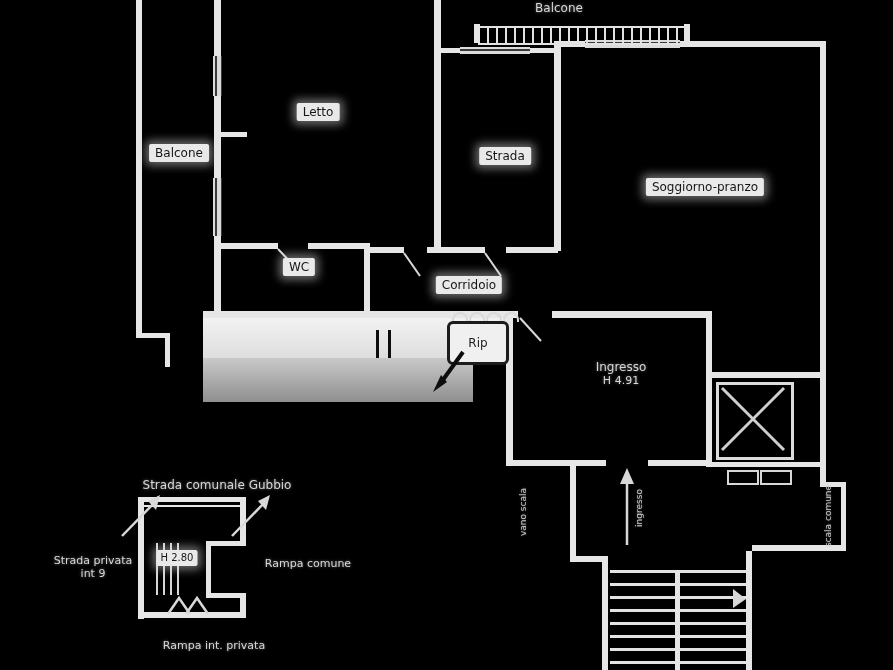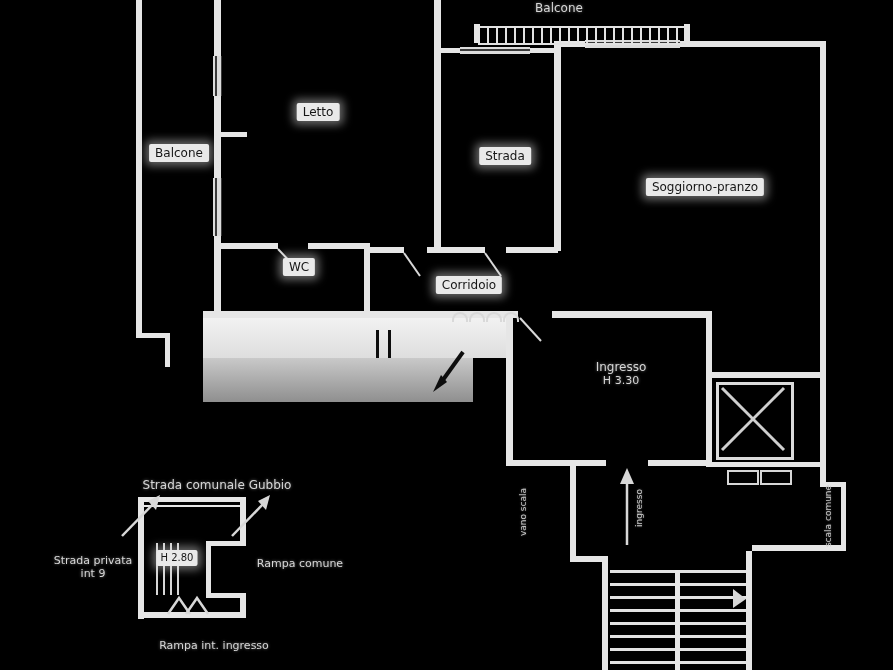--- a/index.html
+++ b/index.html
@@ -110,20 +110,23 @@
   <div class="rail" style="left:478px;top:26px;width:208px;height:15px"></div>
   <div class="w" style="left:474px;top:24px;width:6px;height:19px"></div>
   <div class="w" style="left:684px;top:24px;width:6px;height:19px"></div>
 
   <div class="scallops">
       <span></span>
       <span></span>
       <span></span>
       <span></span>
     </div>
+  <div class="ripbox">
+      <span>Rip</span>
+    </div>
 
   <div class="w" style="left:138px;top:497px;width:108px;height:5px"></div>
   <div class="w" style="left:138px;top:505px;width:108px;height:2px"></div>
   <div class="w" style="left:138px;top:497px;width:6px;height:122px"></div>
   <div class="w" style="left:138px;top:612px;width:104px;height:6px"></div>
   <div class="w" style="left:240px;top:497px;width:6px;height:48px"></div>
   <div class="w" style="left:206px;top:541px;width:40px;height:5px"></div>
   <div class="w" style="left:206px;top:541px;width:5px;height:57px"></div>
   <div class="w" style="left:206px;top:593px;width:40px;height:5px"></div>
   <div class="w" style="left:240px;top:593px;width:6px;height:25px"></div>
@@ -159,29 +162,29 @@
   <div class="light-label" style="left:559px;top:8px">Balcone</div>
   <div class="room-label" style="left:318px;top:112px">Letto</div>
   <div class="room-label" style="left:179px;top:153px">Balcone</div>
   <div class="room-label" style="left:505px;top:156px">Strada</div>
   <div class="room-label" style="left:705px;top:187px">Soggiorno-pranzo</div>
   <div class="room-label" style="left:299px;top:267px">WC</div>
   <div class="room-label" style="left:469px;top:285px">Corridoio</div>
 
   <div class="light-label" style="left:621px;top:373px">
     <div style="text-align:center">Ingresso</div>
-    <div style="text-align:center;font-size:11px">H 3.30</div>
+    <div style="text-align:center;font-size:11px">H 4.91</div>
   </div>
 
   <div class="vlabel" style="left:523px;top:512px">vano scala</div>
   <div class="vlabel" style="left:639px;top:508px">ingresso</div>
   <div class="vlabel" style="left:828px;top:516px">scala comune</div>
 
   <div class="light-label" style="left:217px;top:485px">Strada comunale Gubbio</div>
   <div class="light-label" style="left:93px;top:567px;font-size:11px">
     <div style="text-align:center">Strada privata</div>
     <div style="text-align:center">int 9</div>
   </div>
   <div class="room-label small" style="left:177px;top:558px">H 2.80</div>
-  <div class="light-label" style="left:300px;top:563px;font-size:11px">Rampa comune</div>
-  <div class="light-label" style="left:214px;top:645px;font-size:11px">Rampa int. ingresso</div>
+  <div class="light-label" style="left:308px;top:563px;font-size:11px">Rampa comune</div>
+  <div class="light-label" style="left:214px;top:645px;font-size:11px">Rampa int. privata</div>
 
 </div>
 
 </body></html>

